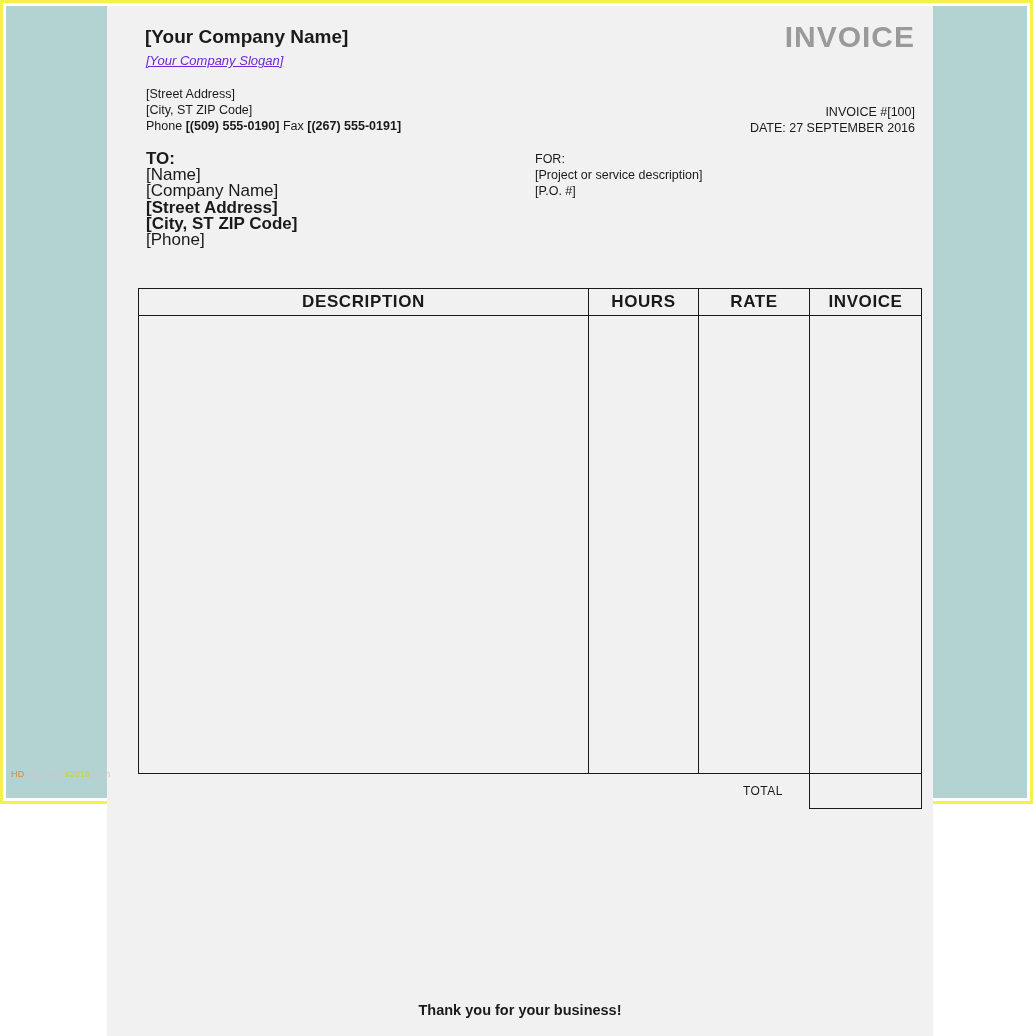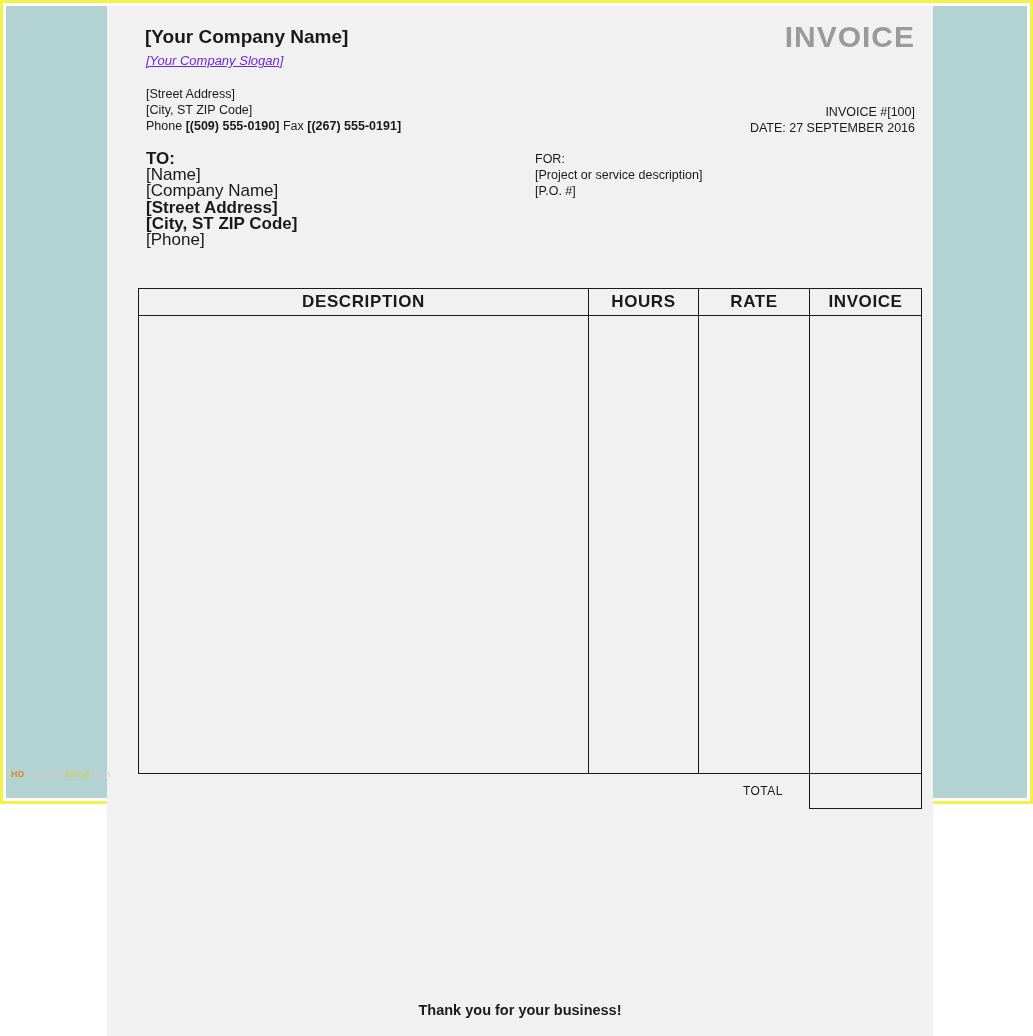--- a/index.html
+++ b/index.html
@@ -192,21 +192,21 @@
   
   .watermark {
     position: absolute;
     left: 8px;
     bottom: 22px;
     font-size: 9px;
     color: #c8c8c8;
     letter-spacing: 0.2px;
     white-space: nowrap;
   }
-  .watermark .hl { color: #e08a2e; font-weight: bold; }
+  .watermark .hl { color: #e08a2e; font-weight: normal; }
   .watermark .hl2 { color: #cfcf3a; }
 </style>
 </head>
 <body>
 
 <div id="page-frame">
 
   <div class="side-band left"></div>
   <div class="side-band right"></div>
 

